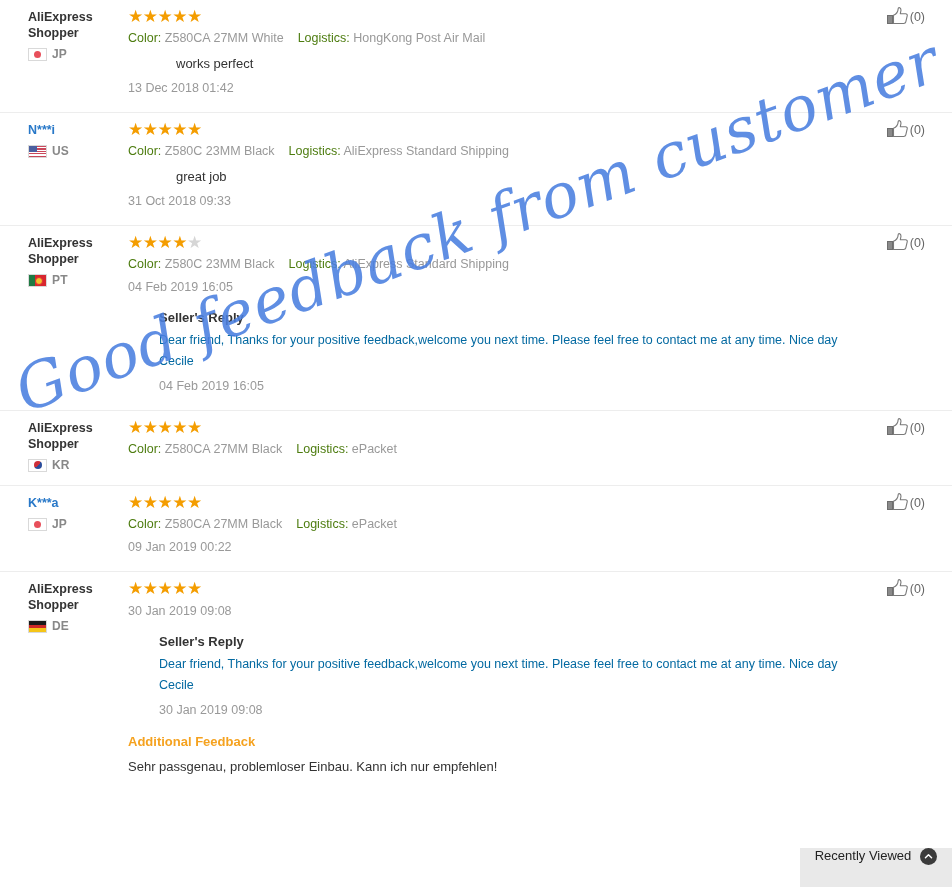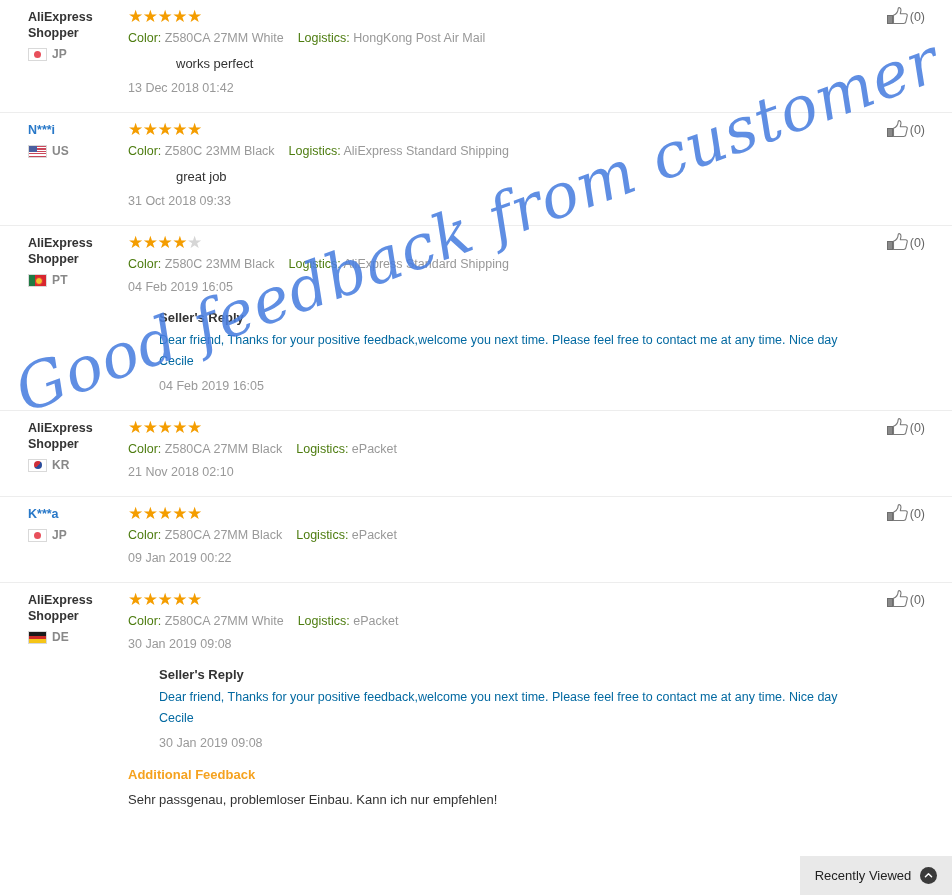--- a/index.html
+++ b/index.html
@@ -235,26 +235,25 @@
     color: #4a7fe0;
     opacity: .88;
     white-space: nowrap;
     letter-spacing: 1px;
   }
 
   
   #recently-viewed {
     position: absolute;
     right: 0;
-    bottom: 0;
+    bottom: 8px;
     width: 152px;
     height: 39px;
     background: #e9e9e9;
     display: flex;
-    align-items: center;
     justify-content: center;
     gap: 9px;
     z-index: 20;
     cursor: pointer;
   }
   #recently-viewed .rv-label {
     font-size: 13px;
     color: #222222;
   }
   .chev-circle {
@@ -351,21 +350,20 @@
       <div class="user-col">
         <div class="user-name">AliExpress Shopper</div>
         <div class="user-loc">
           <span class="flag flag-kr"></span>
           <span class="country-code">KR</span>
         </div>
       </div>
       <div class="content-col">
         <div class="stars"><span class="star">★</span><span class="star">★</span><span class="star">★</span><span class="star">★</span><span class="star">★</span></div>
         <div class="attrs"><span class="k">Color:</span> <span>Z580CA 27MM Black</span><span class="gap"></span><span class="k">Logistics:</span> <span>ePacket</span></div>
-        <div class="rtime">21 Nov 2018 02:10</div>
         <div class="helpful">
           <span>
             <svg class="thumb-icon" width="21" height="19" viewBox="0 0 21 19" aria-hidden="true">
               <rect x="0.5" y="8.5" width="5" height="8" fill="#8a8a8a" stroke="#6e6e6e" stroke-width="1"></rect>
               <path d="M6.5 16.5 L6.5 8.2 C9.2 7.2 11 4.6 11.2 1.6 C11.3 0.8 12 0.4 12.7 0.8 C13.6 1.3 14.1 2.4 13.9 3.6 L13.3 6.8 L18.6 6.8 C19.7 6.8 20.5 7.8 20.2 8.9 L18.8 14.9 C18.6 15.9 17.7 16.5 16.7 16.5 Z" fill="#ffffff" stroke="#7a7a7a" stroke-width="1.1" stroke-linejoin="round"></path>
             </svg>
           </span>
           <span class="helpful-count">(0)</span>
         </div>
       </div>
@@ -396,21 +394,20 @@
     <div class="review">
       <div class="user-col">
         <div class="user-name">AliExpress Shopper</div>
         <div class="user-loc">
           <span class="flag flag-de"></span>
           <span class="country-code">DE</span>
         </div>
       </div>
       <div class="content-col">
         <div class="stars"><span class="star">★</span><span class="star">★</span><span class="star">★</span><span class="star">★</span><span class="star">★</span></div>
-        <div class="attrs"><span class="k">Color:</span> <span>Z580CA 27MM White</span><span class="gap"></span><span class="k">Logistics:</span> <span>ePacket</span></div>
         <div class="rtime">30 Jan 2019 09:08</div>
         <div class="reply">
           <div class="reply-title">Seller's Reply</div>
           <div class="reply-body">Dear friend, Thanks for your positive feedback,welcome you next time. Please feel free to contact me at any time. Nice day Cecile</div>
           <div class="reply-time">30 Jan 2019 09:08</div>
         </div>
         <div class="additional">
           <div class="additional-title">Additional Feedback</div>
           <div class="additional-body">Sehr passgenau, problemloser Einbau. Kann ich nur empfehlen!</div>
         </div>

